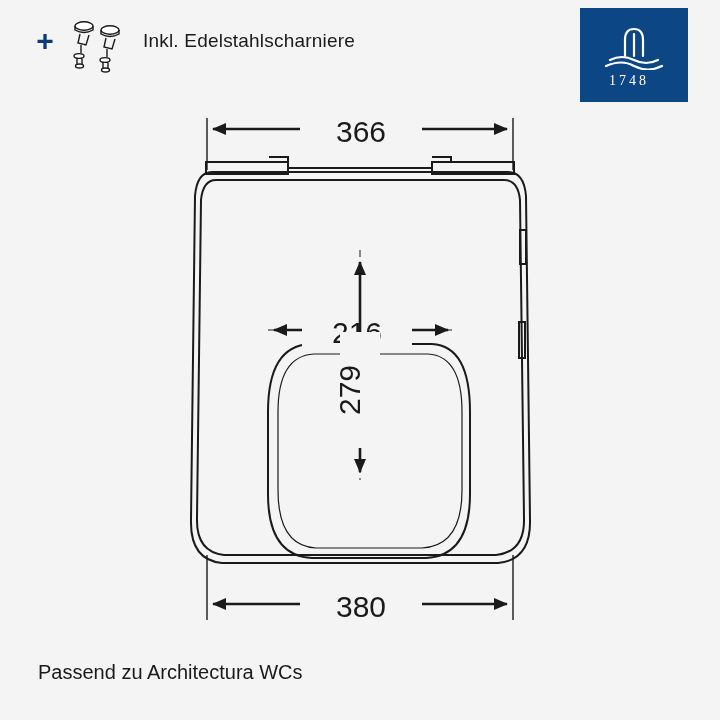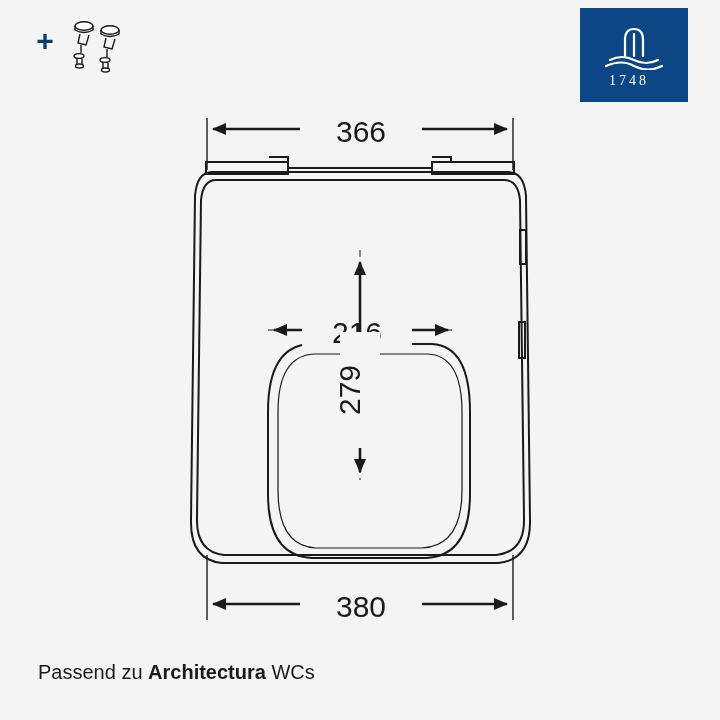--- a/index.html
+++ b/index.html
@@ -95,21 +95,21 @@
   
   .footer {
     position: absolute;
     left: 38px;
     bottom: 36px;
     font-size: 20px;
     color: #1a1a1a;
     white-space: nowrap;
   }
   .footer .bold {
-    font-weight: bold;
+    font-weight: normal;
     margin-top: 16px;
   }
 
   .dim-label {
     font-family: "Liberation Sans", sans-serif;
     font-size: 30px;
     fill: #1a1a1a;
   }
 </style>
 </head>
@@ -131,20 +131,21 @@
       <path d="M43 33 L43 41"></path>
       <ellipse cx="15" cy="40" rx="5" ry="2.4" fill="#ffffff"></ellipse>
       <ellipse cx="41" cy="44" rx="5" ry="2.4" fill="#ffffff"></ellipse>
       <path d="M13 43 L13 49 M18 43 L18 49"></path>
       <path d="M39 47 L39 53 M44 47 L44 53"></path>
       <ellipse cx="15.5" cy="50" rx="4" ry="2" fill="#ffffff"></ellipse>
       <ellipse cx="41.5" cy="54" rx="4" ry="2" fill="#ffffff"></ellipse>
     </g>
   </svg>
 
+  <div class="header-text">Inkl. Edelstahlscharniere</div>
 
   <div class="logo">
     <svg class="mark" viewBox="0 0 108 52">
       <g fill="none" stroke="#ffffff" stroke-width="2.2" stroke-linecap="round">
         <path d="M45 38 L45 22 Q45 11 54 11 Q63 11 63 22 L63 38"></path>
         <path d="M54 16 L54 38"></path>
         <path d="M30 42 Q42 36 54 42 Q66 48 78 42"></path>
         <path d="M26 48 Q42 41 54 48 Q68 55 82 48"></path>
       </g>
     </svg>

